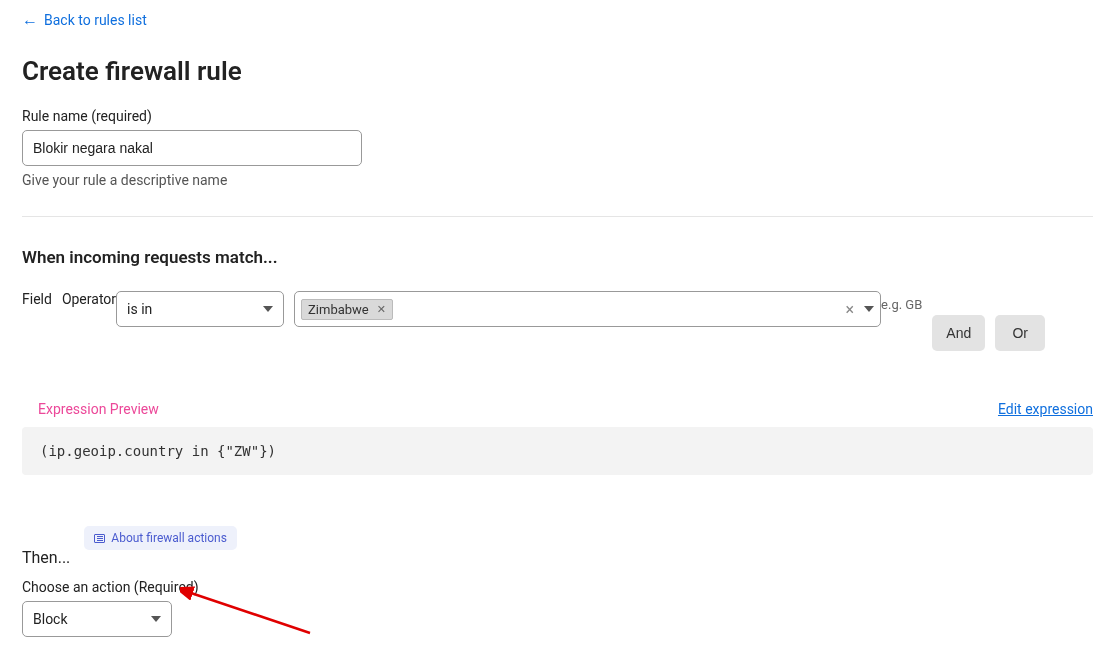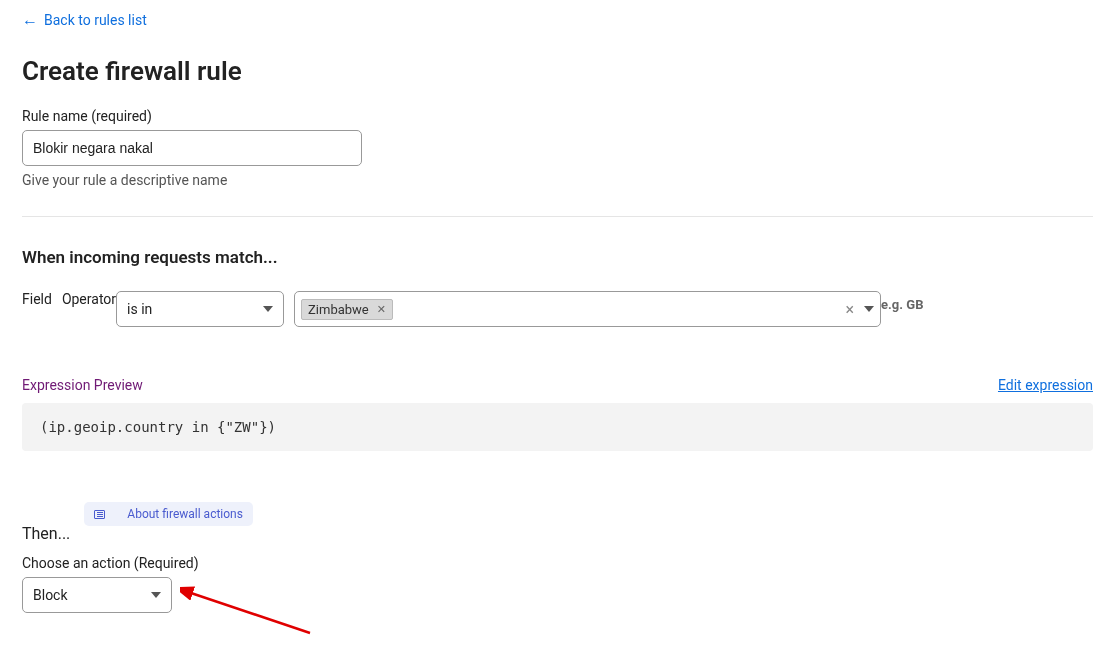--- a/index.html
+++ b/index.html
@@ -119,21 +119,20 @@
     .clear-x {
       font-size: 16px;
       color: #888;
       cursor: pointer;
       padding: 0 4px;
     }
     .value-helper {
       font-size: 13px;
       color: #666;
       margin-top: 6px;
-      font-weight: bold;
     }
     .logic-btn {
       height: 36px;
       min-width: 50px;
       padding: 0 14px;
       border: none;
       border-radius: 5px;
       background: #e3e3e3;
       color: #333;
       font-size: 14px;
@@ -143,21 +142,22 @@
     .logic-group {display:flex; gap:10px;}
     .preview-header {
       display: flex;
       justify-content: space-between;
       align-items: baseline;
       margin-top: 50px;
       margin-bottom: 10px;
     }
     .preview-title {
       font-size: 14px;
-      color: #701a75;
+      color: #ec4899;
+      margin-left: 16px;
     }
     .edit-link {
       color: #0f6fde;
       font-size: 14px;
       text-decoration: underline;
       cursor: pointer;
     }
     .code-block {
       background: #f3f3f3;
       border-radius: 4px;
@@ -179,21 +179,21 @@
       margin-top: 39px;
     }
     .about-badge {
       background: #eef1fb;
       border-radius: 5px;
       padding: 5px 10px;
       font-size: 12px;
       color: #4a5bcf;
       display: inline-flex;
       align-items: center;
-      gap: 22px;
+      gap: 6px;
       cursor: pointer;
       text-align: right;
     }
     .about-icon {
       width: 11px; height: 9px;
       border: 1px solid #4a5bcf;
       border-radius: 1px;
       display: inline-block;
       position: relative;
     }
@@ -252,20 +252,24 @@
         <span>Zimbabwe</span>
         <span class="tag-x">✕</span>
       </span>
       <span class="value-spacer"></span>
       <span class="clear-x">×</span>
       <span class="caret"></span>
     </div>
     <div class="value-helper">e.g. GB</div>
   </div>
 
+  <div class="logic-group">
+    <button class="logic-btn">And</button>
+    <button class="logic-btn">Or</button>
+  </div>
 </div>
 
 <div class="preview-header">
   <span class="preview-title">Expression Preview</span>
   <a class="edit-link">Edit expression</a>
 </div>
 <div class="code-block">(ip.geoip.country in {"ZW"})</div>
 
 <div class="then-row">
   <span class="then-title">Then...</span>

